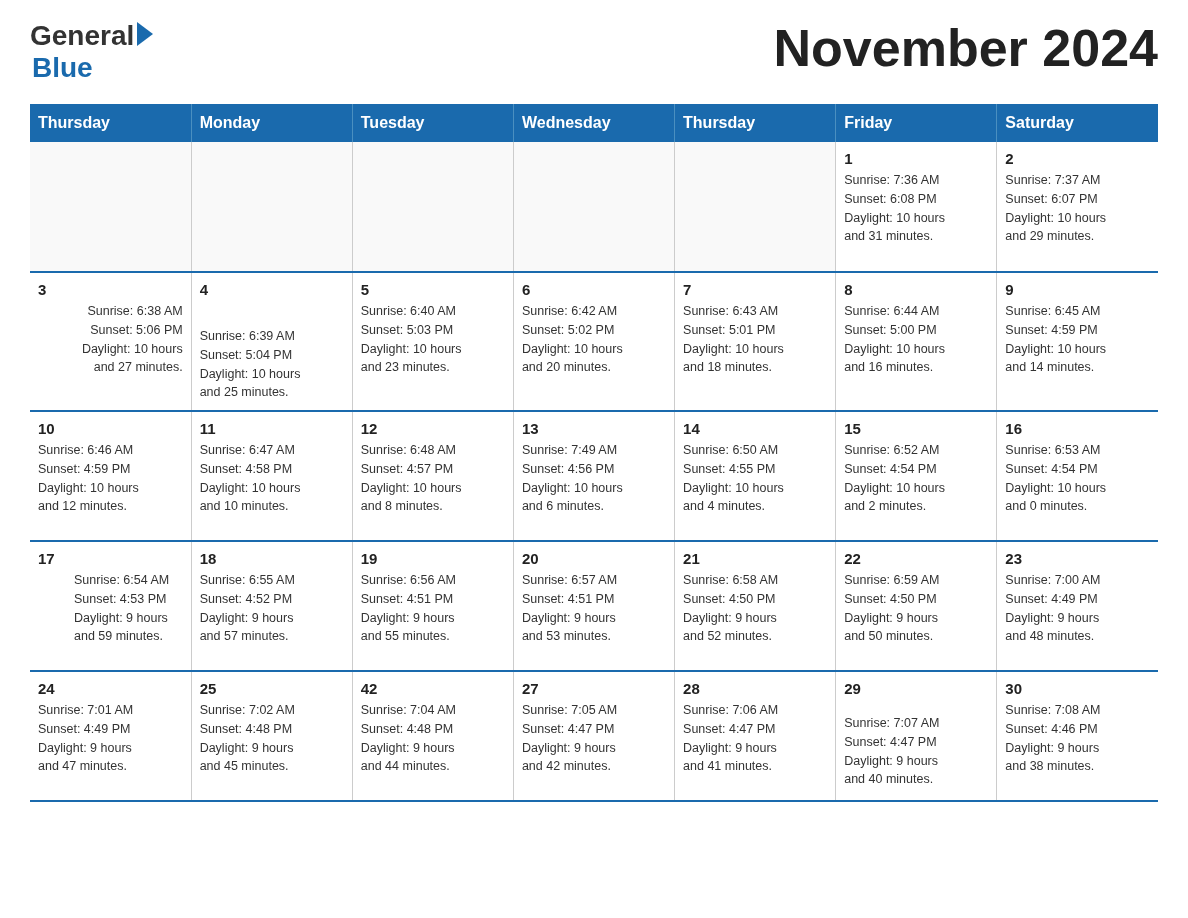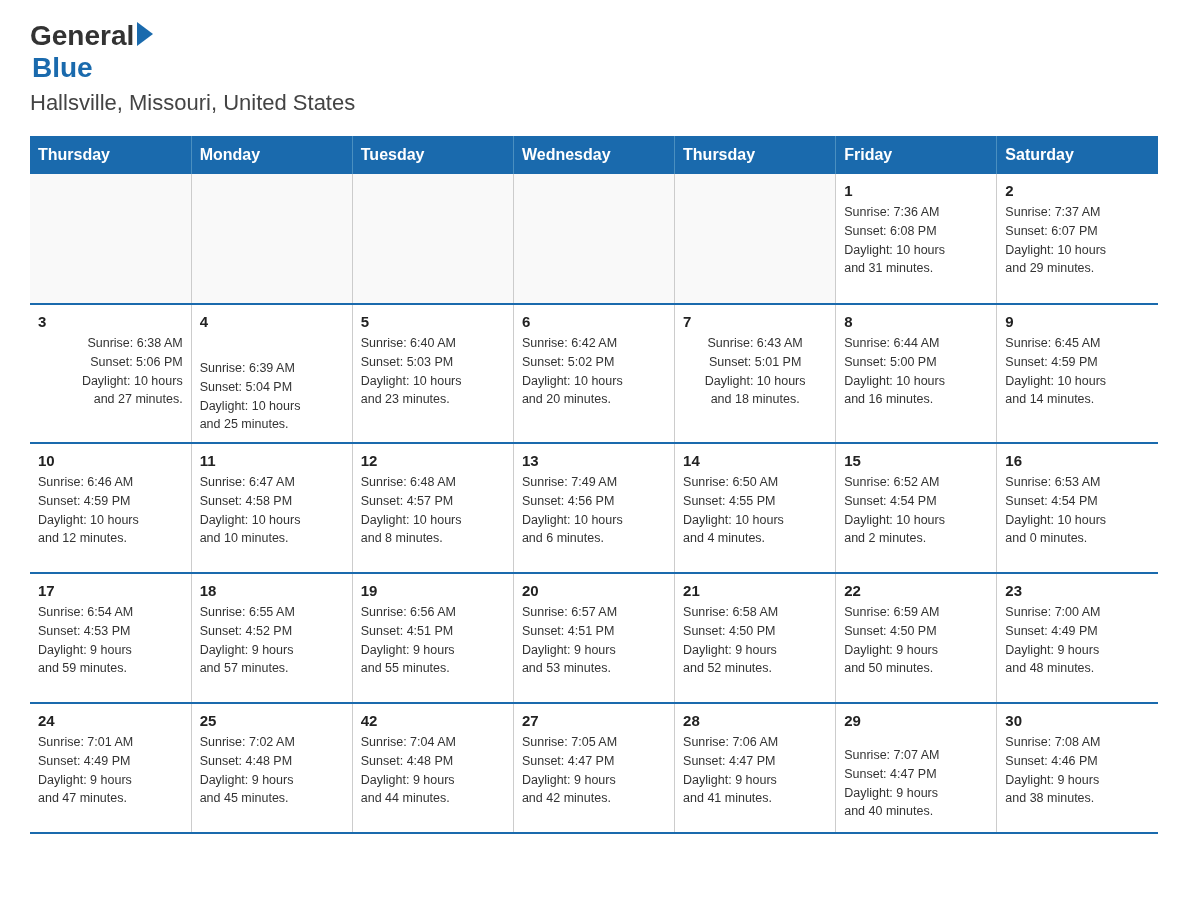--- a/index.html
+++ b/index.html
@@ -8,21 +8,20 @@
       background: #ffffff;
       padding: 20px 30px;
       width: 1188px;
       min-height: 918px;
     }
     .header {
       display: flex;
       justify-content: space-between;
       align-items: flex-start;
       margin-bottom: 20px;
-      flex-direction: column;
     }
     .logo-area {
       display: flex;
       flex-direction: column;
     }
     .logo-line1 {
       display: flex;
       align-items: center;
     }
     .logo-line2 {
@@ -111,21 +110,21 @@
   <div class="logo-area">
     <div class="logo-line1">
       <span style="font-size:28px;font-weight:bold;color:#333;">General</span>
       <span class="triangle-right"></span>
     </div>
     <div class="logo-line2">
       <span>Blue</span>
     </div>
   </div>
   <div class="title-area">
-    <div class="page-subtitle">Hallsville, Missouri, United States</div>
+    <div class="page-title">November 2024</div>
   </div>
 </div>
 
 <table>
   <thead>
     <tr>
     <th>Thursday</th>
         <th>Monday</th>
         <th>Tuesday</th>
         <th>Wednesday</th>
@@ -180,21 +179,21 @@
         </td>
         <td>
           <div class="day-number">6</div>
           <div class="day-info" style="white-space: pre-line;">Sunrise: 6:42 AM
 Sunset: 5:02 PM
 Daylight: 10 hours
 and 20 minutes.</div>
         </td>
         <td>
           <div class="day-number">7</div>
-          <div class="day-info" style="white-space: pre-line; text-align: center;">Sunrise: 6:43 AM
+          <div class="day-info" style="white-space: pre-line;">Sunrise: 6:43 AM
 Sunset: 5:01 PM
 Daylight: 10 hours
 and 18 minutes.</div>
         </td>
         <td>
           <div class="day-number">8</div>
           <div class="day-info" style="white-space: pre-line;">Sunrise: 6:44 AM
 Sunset: 5:00 PM
 Daylight: 10 hours
 and 16 minutes.</div>
@@ -254,21 +253,21 @@
           <div class="day-number">16</div>
           <div class="day-info" style="white-space: pre-line;">Sunrise: 6:53 AM
 Sunset: 4:54 PM
 Daylight: 10 hours
 and 0 minutes.</div>
         </td>
       </tr>
       <tr>
         <td>
           <div class="day-number">17</div>
-          <div class="day-info" style="white-space: pre-line;">Sunrise: 6:54 AM
+          <div class="day-info" style="white-space: pre-line; margin-left: 36px;">Sunrise: 6:54 AM
 Sunset: 4:53 PM
 Daylight: 9 hours
 and 59 minutes.</div>
         </td>
         <td>
           <div class="day-number">18</div>
           <div class="day-info" style="white-space: pre-line;">Sunrise: 6:55 AM
 Sunset: 4:52 PM
 Daylight: 9 hours
 and 57 minutes.</div>

